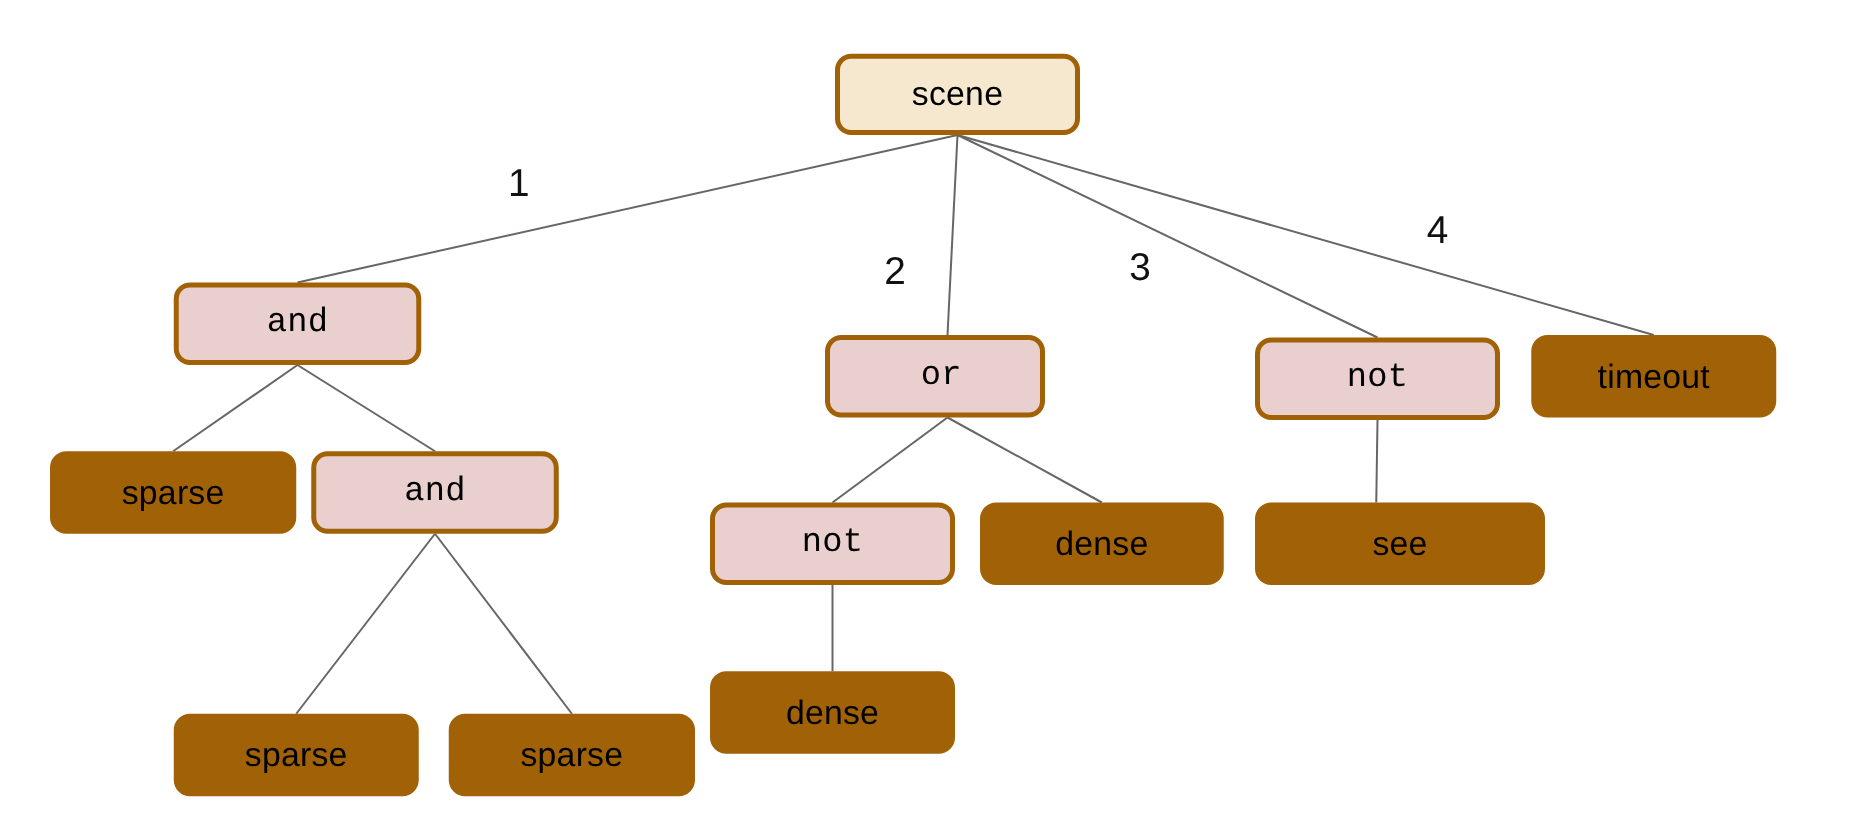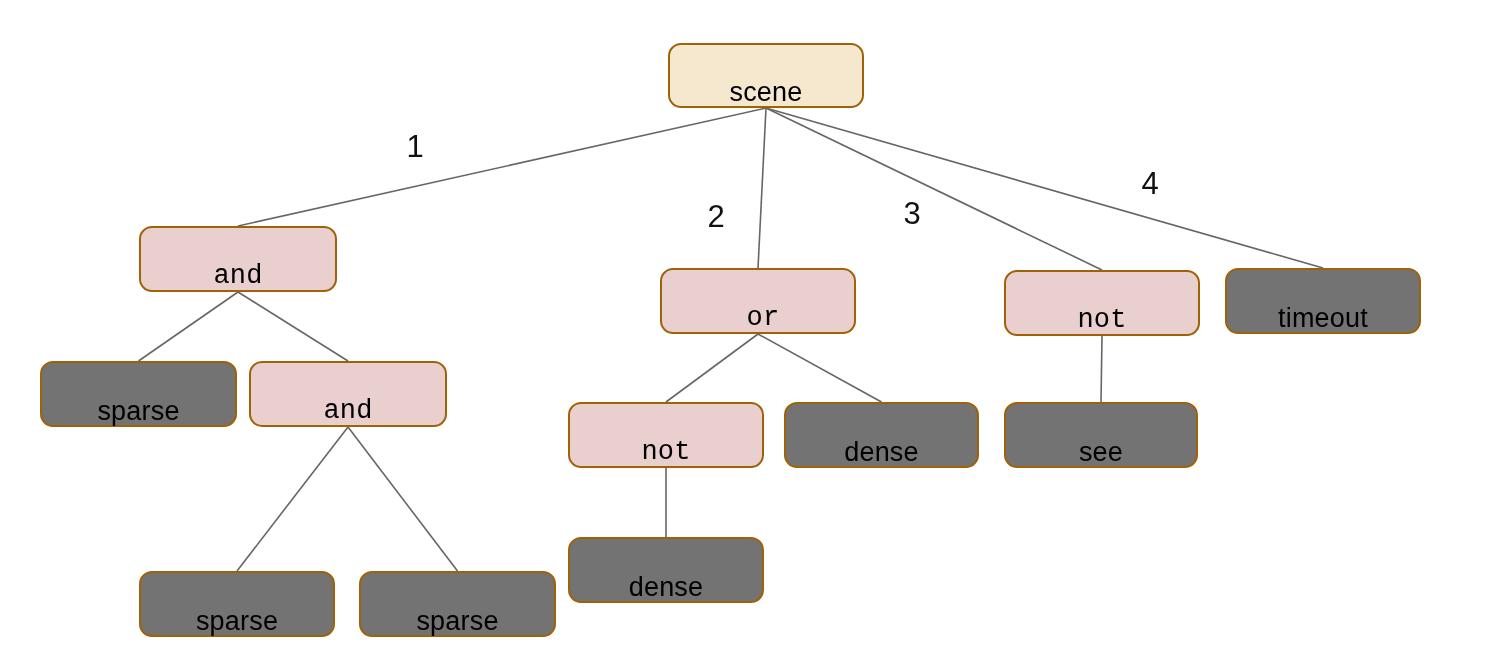--- a/index.html
+++ b/index.html
@@ -19,32 +19,32 @@
     position: absolute;
     left: 0;
     top: 0;
     width: 1495px;
     height: 662px;
   }
   .node {
     position: absolute;
     box-sizing: border-box;
     display: flex;
-    align-items: flex-end;
+    align-items: center;
     justify-content: center;
-    border: 2px solid #a16207;
+    border: 4px solid #a16207;
     border-radius: 13px;
     font-size: 27px;
     line-height: 1;
     color: #000000;
     letter-spacing: 0.2px;
   }
   .node.root     { background: #f6e8ce; }
   .node.operator { background: #e9cfce; font-family: Liberation Mono, monospace; }
-  .node.leaf     { background: #737373; }
+  .node.leaf     { background: #a16207; }
   .edge-label {
     position: absolute;
     transform: translate(-50%, -50%);
     font-size: 31px;
     color: #111111;
   }
 </style>
 </head>
 <body>
 
@@ -66,42 +66,42 @@
 <div class="edge-label" style="left: 415px; top: 147px;">1</div>
     <div class="edge-label" style="left: 716px; top: 217px;">2</div>
     <div class="edge-label" style="left: 912px; top: 214px;">3</div>
     <div class="edge-label" style="left: 1150px; top: 184px;">4</div>
     <div class="node root" style="left: 668px; top: 43px; width: 196px; height: 65px;">
       <span>scene</span>
     </div>
     <div class="node operator" style="left: 139px; top: 226px; width: 198px; height: 66px;">
       <span>and</span>
     </div>
-    <div class="node operator" style="left: 660px; top: 268px; width: 196px; height: 66px; padding-left: 10px;">
+    <div class="node operator" style="left: 660px; top: 268px; width: 176px; height: 66px; padding-left: 10px;">
       <span>or</span>
     </div>
     <div class="node operator" style="left: 1004px; top: 270px; width: 196px; height: 66px;">
       <span>not</span>
     </div>
     <div class="node leaf" style="left: 1225px; top: 268px; width: 196px; height: 66px;">
       <span>timeout</span>
     </div>
     <div class="node leaf" style="left: 40px; top: 361px; width: 197px; height: 66px;">
       <span>sparse</span>
     </div>
     <div class="node operator" style="left: 249px; top: 361px; width: 198px; height: 66px;">
       <span>and</span>
     </div>
     <div class="node operator" style="left: 568px; top: 402px; width: 196px; height: 66px;">
       <span>not</span>
     </div>
     <div class="node leaf" style="left: 784px; top: 402px; width: 195px; height: 66px;">
       <span>dense</span>
     </div>
-    <div class="node leaf" style="left: 1004px; top: 402px; width: 194px; height: 66px;">
+    <div class="node leaf" style="left: 1004px; top: 402px; width: 232px; height: 66px;">
       <span>see</span>
     </div>
     <div class="node leaf" style="left: 568px; top: 537px; width: 196px; height: 66px;">
       <span>dense</span>
     </div>
     <div class="node leaf" style="left: 139px; top: 571px; width: 196px; height: 66px;">
       <span>sparse</span>
     </div>
     <div class="node leaf" style="left: 359px; top: 571px; width: 197px; height: 66px;">
       <span>sparse</span>

